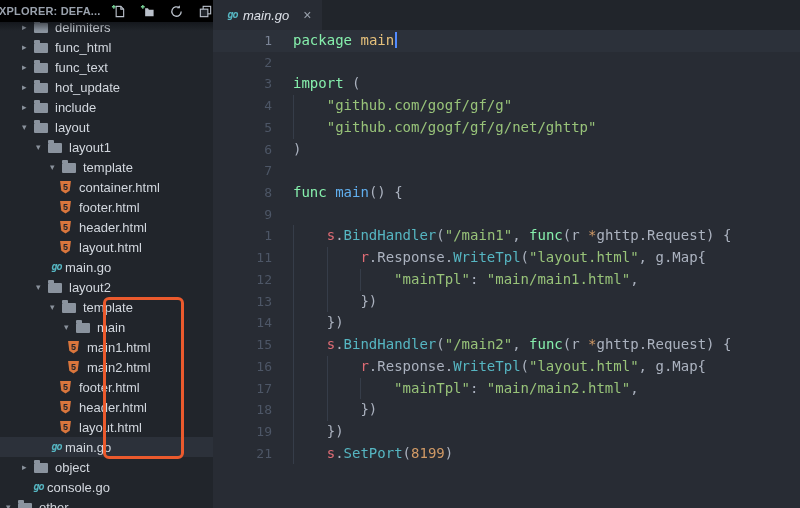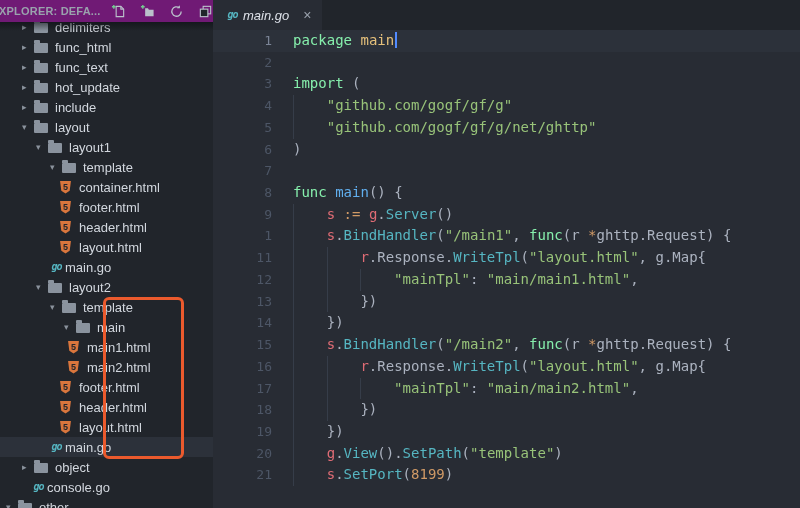--- a/index.html
+++ b/index.html
@@ -1,21 +1,21 @@
 <!DOCTYPE html>
 <html><head>
 <meta charset="utf-8">
 <style>
   html,body{margin:0;padding:0;background:#282c34;width:800px;height:508px;overflow:hidden;
             font-family:"Liberation Sans",sans-serif;-webkit-font-smoothing:antialiased;}
   #screen{position:relative;width:800px;height:508px;background:#282c34;}
 
   
   #sidebar{position:absolute;left:0;top:0;width:213px;height:508px;background:#21252b;overflow:hidden;}
-  .sb-header{position:absolute;left:0;top:0;right:0;height:22px;background:#701a75;z-index:5;
+  .sb-header{position:absolute;left:0;top:0;right:0;height:22px;background:#000000;z-index:5;
              display:flex;align-items:center;}
   .sb-title{font-size:11px;color:#9aa2ad;font-weight:700;letter-spacing:.2px;white-space:nowrap;
             margin-left:-1px;flex:none;}
   .sb-actions{display:flex;align-items:center;gap:13px;margin-left:10px;}
   .sb-actions .abtn{width:16px;height:16px;display:inline-flex;align-items:center;justify-content:center;cursor:pointer;}
   .scroll-shadow{position:absolute;left:0;top:22px;right:0;height:9px;z-index:4;
                  background:linear-gradient(to bottom,rgba(10,12,16,.55),rgba(10,12,16,0));}
   #tree{position:absolute;left:0;top:17px;right:0;z-index:1;}
   .row{height:20px;display:flex;align-items:center;font-size:13px;color:#d2d7de;cursor:pointer;white-space:nowrap;}
   .row.sel{background:#2c313a;}
@@ -245,21 +245,20 @@
         <div class="cline">
           <span class="ln">7</span>
           <span class="ltext"></span>
         </div>
         <div class="cline">
           <span class="ln">8</span>
           <span class="ltext"><span class="tk-kw">func</span><span class="tk-pl"> </span><span class="tk-fn">main</span><span class="tk-pl">() {</span></span>
         </div>
         <div class="cline">
           <span class="ln">9</span>
-          <span class="ltext"><span class="ind"></span><span class="tk-var">s</span><span class="tk-pl"> </span><span class="tk-op">:=</span><span class="tk-pl"> </span><span class="tk-var">g</span><span class="tk-pl">.</span><span class="tk-mth">Server</span><span class="tk-pl">()</span></span>
         </div>
         <div class="cline">
           <span class="ln">1</span>
           <span class="ltext"><span class="ind"></span><span class="tk-var">s</span><span class="tk-pl">.</span><span class="tk-mth">BindHandler</span><span class="tk-pl">(</span><span class="tk-str">"/main1"</span><span class="tk-pl">, </span><span class="tk-kw">func</span><span class="tk-pl">(r </span><span class="tk-op">*</span><span class="tk-pl">ghttp.Request) {</span></span>
         </div>
         <div class="cline">
           <span class="ln">11</span>
           <span class="ltext"><span class="ind"></span><span class="ind"></span><span class="tk-var">r</span><span class="tk-pl">.Response.</span><span class="tk-mth">WriteTpl</span><span class="tk-pl">(</span><span class="tk-str">"layout.html"</span><span class="tk-pl">, g.Map{</span></span>
         </div>
         <div class="cline">
@@ -288,23 +287,19 @@
         </div>
         <div class="cline">
           <span class="ln">18</span>
           <span class="ltext"><span class="ind"></span><span class="ind"></span><span class="tk-pl">})</span></span>
         </div>
         <div class="cline">
           <span class="ln">19</span>
           <span class="ltext"><span class="ind"></span><span class="tk-pl">})</span></span>
         </div>
         <div class="cline">
-          <span class="ln">20</span>
-          <span class="ltext"><span class="ind"></span><span class="tk-var">g</span><span class="tk-pl">.</span><span class="tk-mth">View</span><span class="tk-pl">().</span><span class="tk-mth">SetPath</span><span class="tk-pl">(</span><span class="tk-str">"template"</span><span class="tk-pl">)</span></span>
-        </div>
-        <div class="cline">
           <span class="ln">21</span>
           <span class="ltext"><span class="ind"></span><span class="tk-var">s</span><span class="tk-pl">.</span><span class="tk-mth">SetPort</span><span class="tk-pl">(</span><span class="tk-num">8199</span><span class="tk-pl">)</span></span>
         </div>
       </div>
   </div>
 
 </div>
 
 </body></html>

